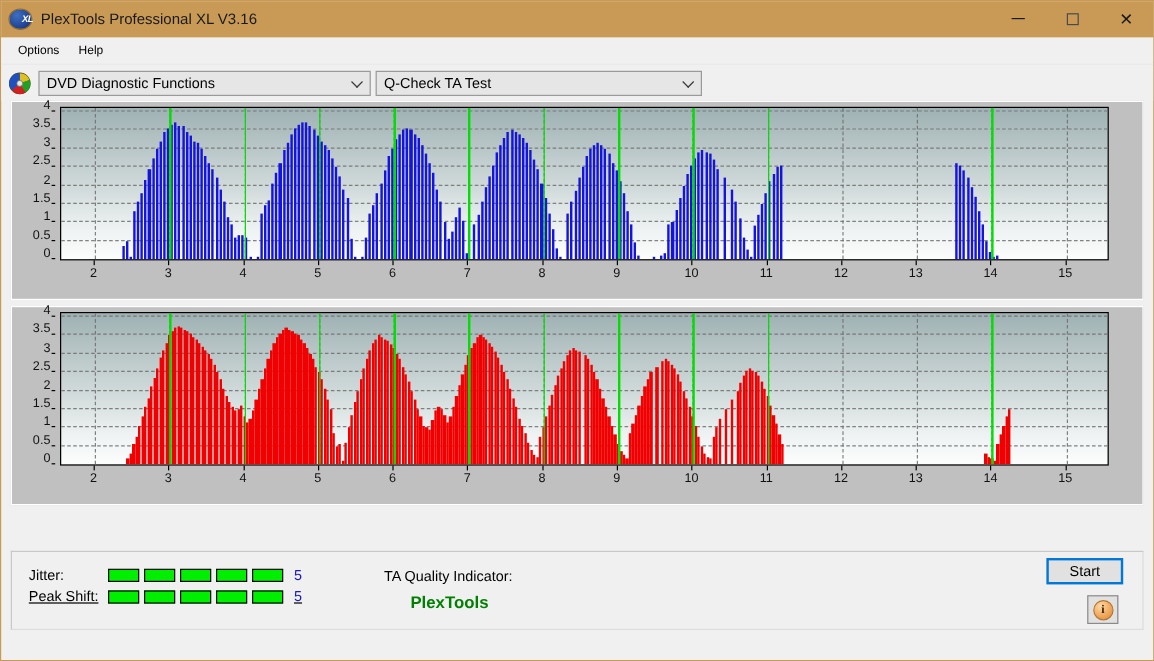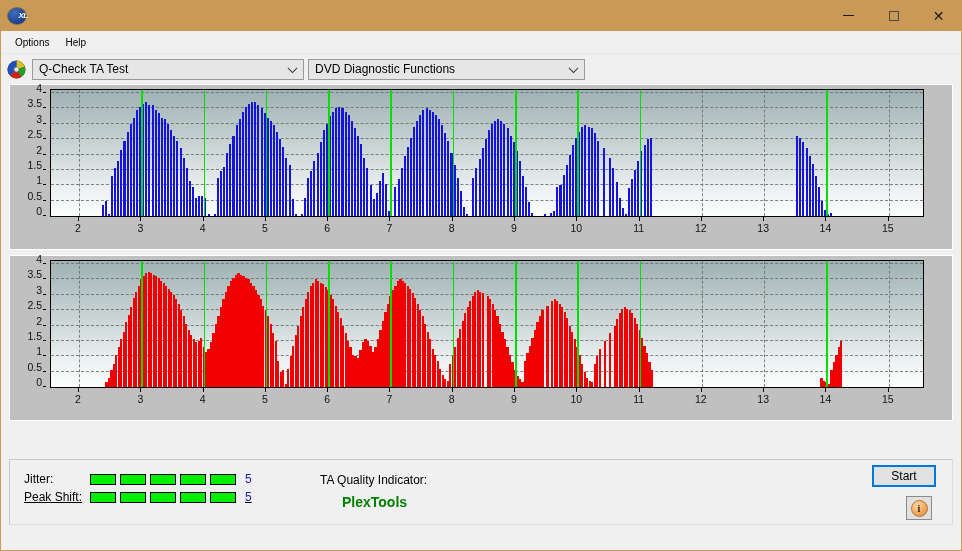--- a/index.html
+++ b/index.html
@@ -354,20 +354,21 @@
     color: #ff0000;
   }
 </style>
 </head>
 <body>
 
 <div class="window">
 
   <div class="titlebar">
     <div class="app-icon">XL</div>
+    <span class="title-text">PlexTools Professional XL V3.16</span>
     <div class="win-buttons">
       <div class="win-btn">
           <span class="glyph-min"></span>
         </div>
       <div class="win-btn">
           <span class="glyph-max"></span>
         </div>
       <div class="win-btn close">
           <span>✕</span>
         </div>
@@ -381,26 +382,26 @@
 
   <div class="toolbar">
     <svg class="disc-icon" viewBox="0 0 20 20">
       <circle cx="10" cy="10" r="9" fill="#6b6b1f" stroke="#4a4a10" stroke-width="1"></circle>
       <path d="M10 10 L10 1 A9 9 0 0 1 18.5 7 Z" fill="#e0c020"></path>
       <path d="M10 10 L18.5 7 A9 9 0 0 1 15 18 Z" fill="#22a022"></path>
       <path d="M10 10 L15 18 A9 9 0 0 1 3 16 Z" fill="#d02020"></path>
       <path d="M10 10 L3 16 A9 9 0 0 1 10 1 Z" fill="#2050c0"></path>
       <circle cx="10" cy="10" r="2.6" fill="#e8e8e8" stroke="#707070" stroke-width="0.7"></circle>
     </svg>
+    <div class="combo fn">
+      <span>DVD Diagnostic Functions</span>
+      <span class="caret"></span>
+    </div>
     <div class="combo test">
       <span>Q-Check TA Test</span>
-      <span class="caret"></span>
-    </div>
-    <div class="combo fn">
-      <span>DVD Diagnostic Functions</span>
       <span class="caret"></span>
     </div>
   </div>
 
   <div class="charts-area">
     <div class="chart-box first">
       <div class="chart-inner">
         <div class="y-labels" id="y0">
             <div class="y-label" style="bottom: -7px;">0</div>
             <div class="y-tick" style="bottom: 0px;"></div>

